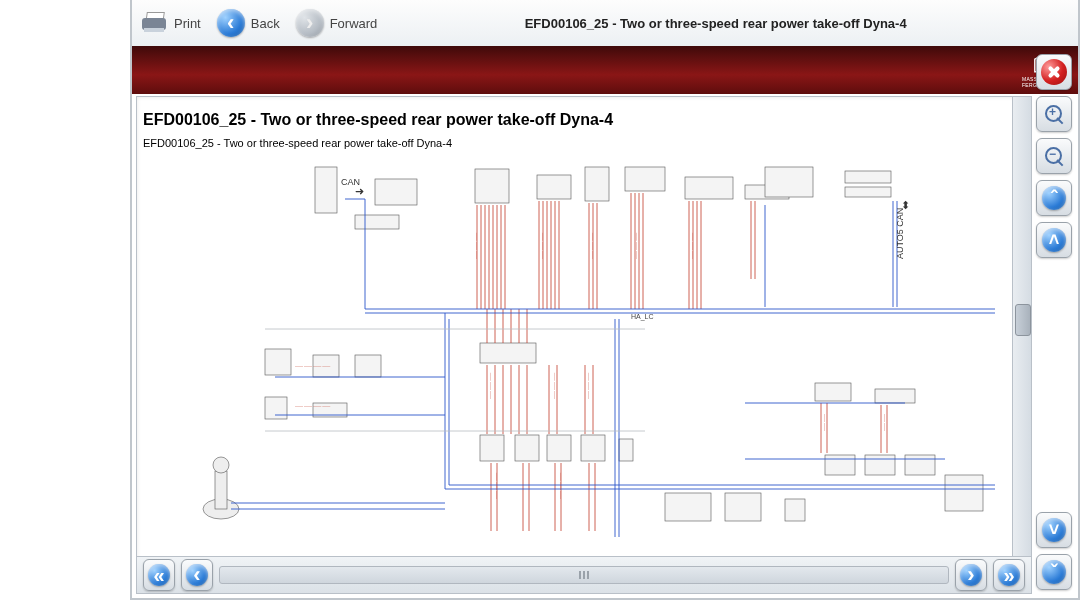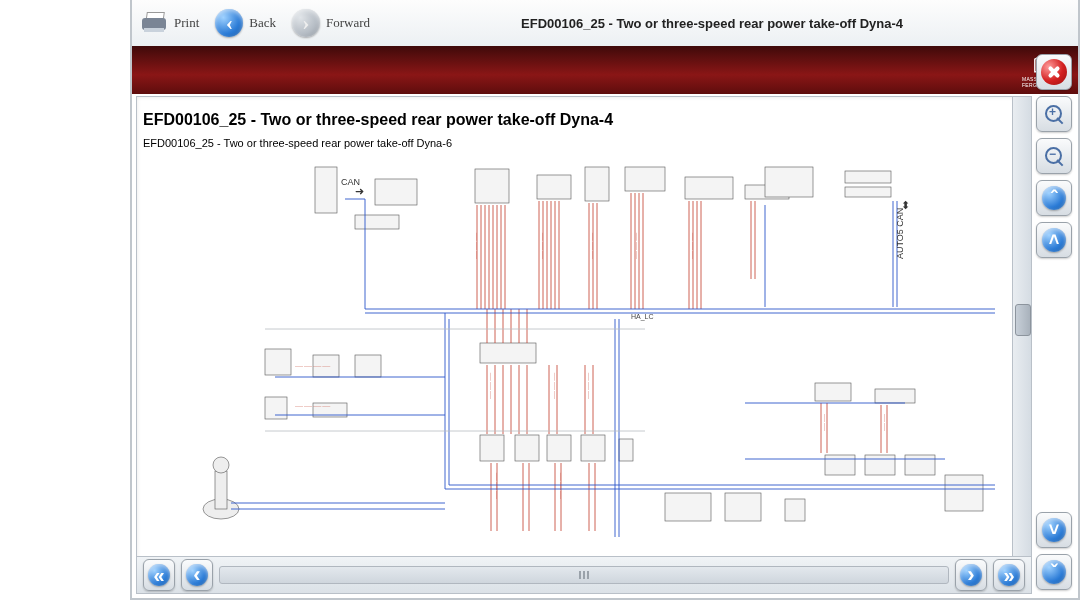--- a/index.html
+++ b/index.html
@@ -36,21 +36,20 @@
     display: flex;
     align-items: center;
     padding-left: 8px;
     font-size: 13px;
     color: #444;
   }
   .toolbar .tb-item {
     display: flex;
     align-items: center;
     margin-right: 16px;
-    font-family: Liberation Serif, serif;
   }
   .toolbar .tb-item span { margin-left: 6px; }
   .toolbar .title {
     flex: 1;
     text-align: center;
     font-weight: bold;
     color: #222;
     font-size: 13px;
   }
 
@@ -267,21 +266,21 @@
       <div class="sq-btn">
         <div class="circ-btn dbl-down inner"></div>
       </div>
     </div>
   </div>
 
   <div class="content-wrap">
     <div class="content-inner">
       <div class="page-h1">EFD00106_25 - Two or three-speed rear power take-off Dyna-4</div>
       <div class="page-sub">
-        <b>EFD00106_25</b><span> - Two or three-speed rear power take-off Dyna-6</span>
+        <b>EFD00106_25</b><span> - Two or three-speed rear power take-off Dyna-4</span>
       </div>
 
       <div class="diagram">
         <svg viewBox="0 0 860 380">
 
           <g stroke="#555" fill="#f4f4f4" stroke-width="0.6">
             <rect x="170" y="8" width="22" height="46"></rect>
             <rect x="230" y="20" width="42" height="26"></rect>
             <rect x="210" y="56" width="44" height="14"></rect>
             <rect x="330" y="10" width="34" height="34"></rect>

